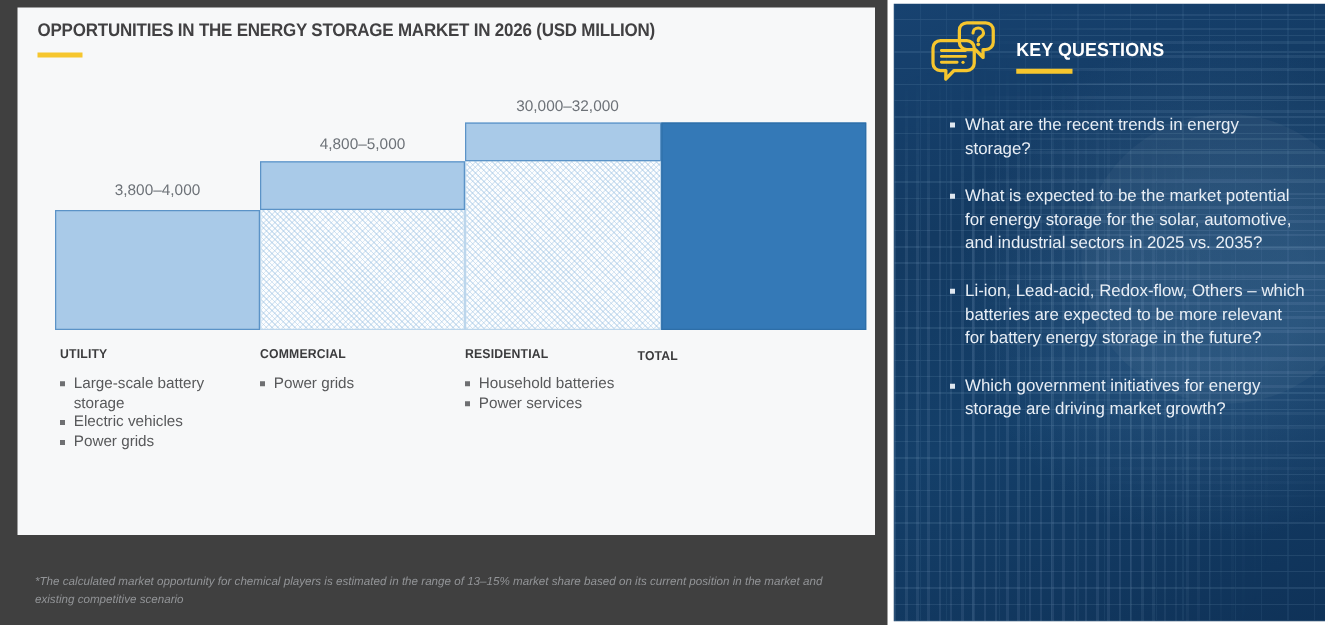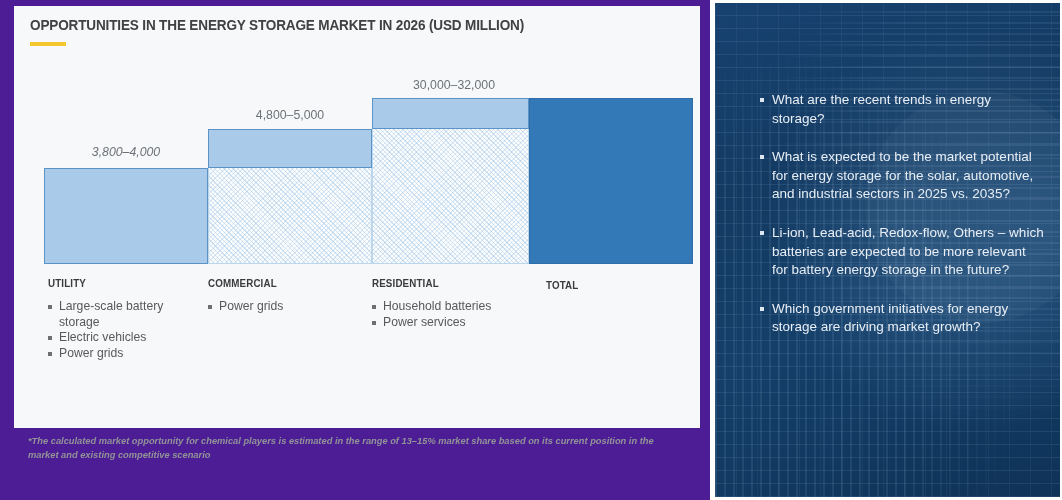--- a/index.html
+++ b/index.html
@@ -8,21 +8,21 @@
     background: #ffffff;
     font-family: "Liberation Sans", sans-serif;
     overflow: hidden;
   }
   #root { position: relative; width: 1062px; height: 500px; }
 
   
   #left-pane {
     position: absolute; left: 0; top: 0;
     width: 710px; height: 500px;
-    background: #4c1d95;
+    background: #404040;
   }
   #chart-panel {
     position: absolute; left: 14px; top: 6px;
     width: 686px; height: 422px;
     background: #f7f8f9;
   }
 
   
   #chart-title {
     position: absolute; left: 16px; top: 11px;
@@ -89,24 +89,24 @@
     color: #58595b;
   }
   .cat li::before {
     content: "";
     position: absolute; left: 0; top: 6px;
     width: 4px; height: 4px; background: #6e6f72;
   }
 
   
   #footnote {
-    position: absolute; left: 28px; top: 435px;
+    position: absolute; left: 28px; top: 459px;
     width: 640px;
     font-size: 9.3px; line-height: 13.5px;
-    font-style: italic; color: #929497; font-weight: bold;
+    font-style: italic; color: #929497;
   }
 
   
   #right-pane {
     position: absolute; left: 715px; top: 3px;
     width: 345px; height: 494px;
     overflow: hidden;
     background:
       radial-gradient(circle at 74% 46%, rgba(120,170,215,.16) 0 20%, rgba(0,0,0,0) 55%),
       linear-gradient(160deg, #174270 0%, #133a62 32%, #143f69 60%, #0f3258 100%);
@@ -182,21 +182,21 @@
 <div id="root">
 
   <div id="left-pane">
     <div id="chart-panel">
 
       <div id="chart-title">OPPORTUNITIES IN THE ENERGY STORAGE MARKET IN 2026 (USD MILLION)</div>
       <div id="title-rule"></div>
 
       <div id="plot">
 
-        <div class="bar-label" style="left:0px;  top:61px;  width:164px;font-style:italic;">3,800–4,000</div>
+        <div class="bar-label" style="left:0px;  top:61px;  width:164px;">3,800–4,000</div>
         <div class="bar-label" style="left:164px; top:24px;  width:164px;">4,800–5,000</div>
         <div class="bar-label" style="left:328px; top:-6px;  width:164px;">30,000–32,000</div>
 
         <div class="bar ghost" style="left:164px; top:84px;  width:164px; height:96px;"></div>
         <div class="bar ghost" style="left:328px; top:45px;  width:157px; height:135px;"></div>
 
         <div class="bar step" style="left:0px;   top:84px; width:164px; height:96px;"></div>
         <div class="bar step" style="left:164px; top:45px; width:164px; height:39px;"></div>
         <div class="bar step" style="left:328px; top:14px; width:157px; height:31px;"></div>
         <div class="bar total" style="left:485px; top:14px; width:164px; height:166px;"></div>
@@ -219,35 +219,49 @@
       </div>
 
       <div class="cat" style="left:358px; width:150px;">
         <div class="cat-title">RESIDENTIAL</div>
         <ul>
           <li>Household batteries</li>
           <li>Power services</li>
         </ul>
       </div>
 
-      <div class="cat" style="left:532px; width:150px; top:274px;">
+      <div class="cat" style="left:496px; width:150px; top:274px;">
         <div class="cat-title">TOTAL</div>
       </div>
 
     </div>
 
     <div id="footnote">*The calculated market opportunity for chemical players is estimated in the range of 13–15% market share based on its current position in the market and existing competitive scenario</div>
   </div>
 
   <div id="right-pane">
     <div id="tex-a"></div>
     <div id="tex-b"></div>
     <div id="tex-c"></div>
     <div id="big-ring"></div>
 
+    <div id="kq-header">
+      <svg id="kq-icon" viewBox="0 0 58 54" fill="none">
+        <path d="M30.5 3.2h15.1c3.3 0 6 2.6 6 5.9v9.6c0 3.3-2.7 5.9-6 5.9h-2.2l.1 6.4-6.3-6.4h-6.7c-3.3 0-6-2.6-6-5.9V9.1c0-3.3 2.7-5.9 6-5.9z" stroke="#f6c62e" stroke-width="2.6" stroke-linejoin="round"></path>
+        <path d="M35.4 11.4c0-2.3 1.9-4 4.2-4 2.3 0 4.2 1.7 4.2 3.9 0 2.6-2.6 3-3.7 4.4-.4.5-.5 1.1-.5 1.9" stroke="#f6c62e" stroke-width="2.5" stroke-linecap="round"></path>
+        <circle cx="39.6" cy="20.4" r="1.5" fill="#f6c62e"></circle>
+        <path d="M9.3 17.5h21.2c3.2 0 5.9 2.6 5.9 5.8v12.3c0 3.2-2.7 5.8-5.9 5.8H20.2l-6.6 6.8.1-6.8H9.3c-3.3 0-5.9-2.6-5.9-5.8V23.3c0-3.2 2.6-5.8 5.9-5.8z" stroke="#f6c62e" stroke-width="2.6" stroke-linejoin="round"></path>
+        <path d="M10.1 25.4h19.3M10.1 30.1h19.3M10.1 34.8h12.6" stroke="#f6c62e" stroke-width="2.3" stroke-linecap="round"></path>
+        <circle cx="27.4" cy="34.8" r="1.3" fill="#f6c62e"></circle>
+      </svg>
+      <div id="kq-title-wrap">
+        <div id="kq-title">KEY QUESTIONS</div>
+        <div id="kq-rule"></div>
+      </div>
+    </div>
 
     <ul id="kq-list">
       <li>What are the recent trends in energy storage?</li>
       <li>What is expected to be the market potential for energy storage for the solar, automotive, and industrial sectors in 2025 vs. 2035?</li>
       <li>Li-ion, Lead-acid, Redox-flow, Others – which batteries are expected to be more relevant for battery energy storage in the future?</li>
       <li>Which government initiatives for energy storage are driving market growth?</li>
     </ul>
   </div>
 
 </div>

